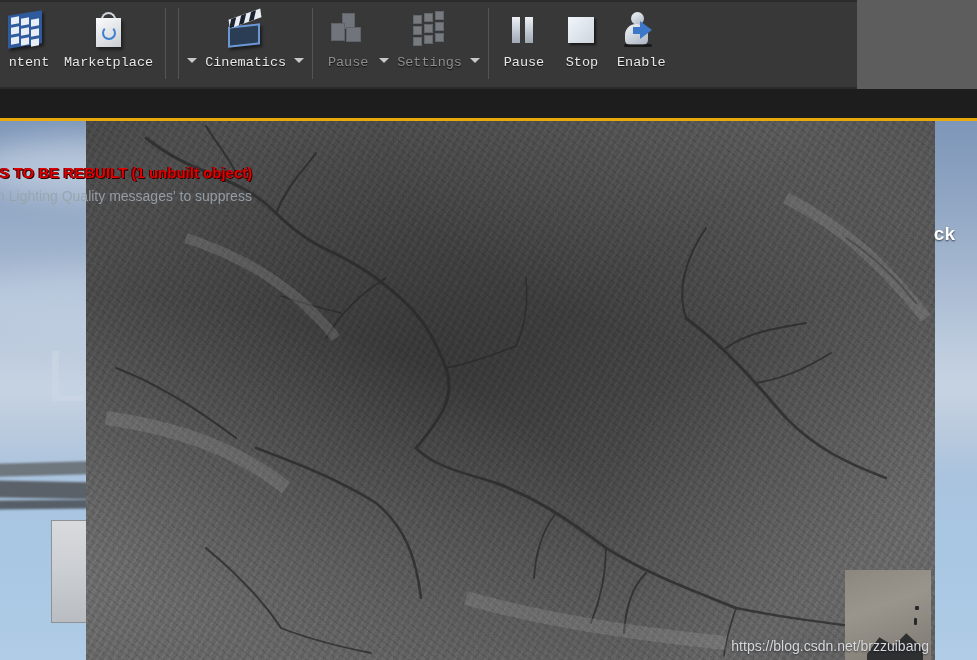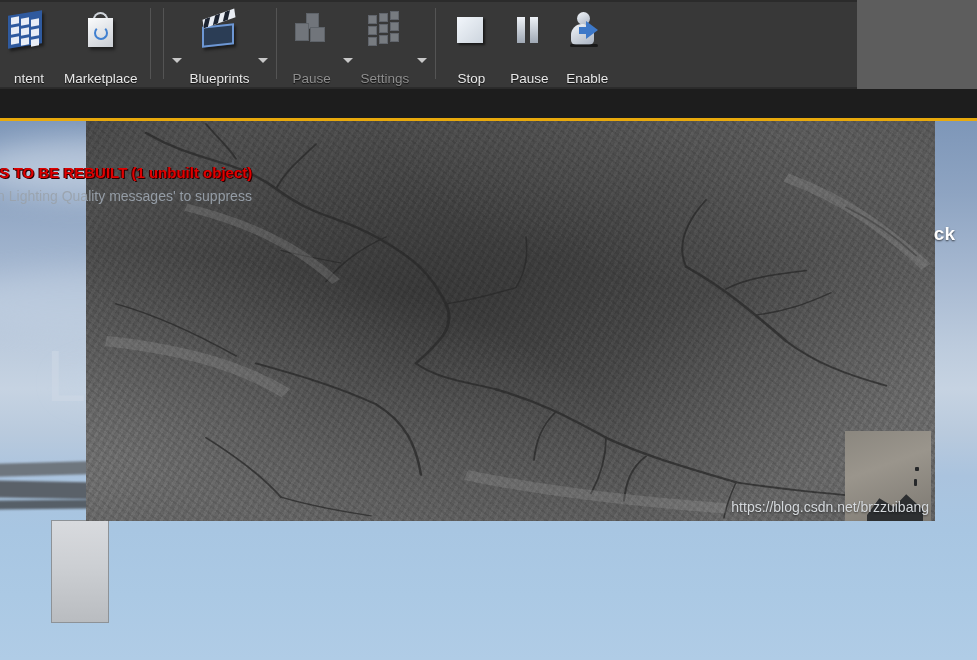--- a/index.html
+++ b/index.html
@@ -49,21 +49,21 @@
 
   
   .warn-wrap { position:absolute; left:-118px; top:46px; z-index:5; }
   .warn-line1 { font-size:15px; font-weight:bold; color:#e00000;
     text-shadow:1px 1px 0 #2b0000, -1px 0 0 #3b0000; white-space:nowrap; }
   .warn-line2 { font-size:14px; color:#9aa3ad; margin-top:7px;
     white-space:nowrap; opacity:.92; }
 
   
   .heightmap {
-    position:absolute; left:86px; top:118px; width:849px; height:403px;
+    position:absolute; left:86px; top:118px; width:849px; height:542px;
     z-index:4; overflow:hidden;
     background:#4a4a4a;
   }
   .hm-layer { position:absolute; inset:-40%; }
   .hm-base {
     background:
       radial-gradient(ellipse 58% 46% at 18% 72%, rgba(150,150,150,.55), transparent 70%),
       radial-gradient(ellipse 40% 34% at 70% 22%, rgba(112,112,112,.45), transparent 72%),
       radial-gradient(ellipse 46% 40% at 88% 64%, rgba(128,128,128,.40), transparent 70%),
       radial-gradient(ellipse 54% 50% at 44% 46%, rgba(40,40,40,.55), transparent 72%),
@@ -109,22 +109,22 @@
     display:flex; align-items:stretch; }
   .tb-inner { display:flex; align-items:flex-start; height:100%; }
 
   .tb-group { display:flex; align-items:stretch; height:100%; }
   .tb-sep { width:1px; background:#545454; margin:6px 6px 8px 6px; align-self:stretch; }
 
   .tb-item { position:relative; display:flex; flex-direction:column;
     align-items:center; justify-content:flex-start;
     padding:7px 6px 0 6px; min-width:58px; height:100%; cursor:default; }
   .tb-icon { width:46px; height:42px; position:relative; }
-  .tb-label { margin-top:20px; font-size:13.5px; color:#e8e8e8;
-    text-shadow:0 1px 1px rgba(0,0,0,.75); white-space:nowrap; }
+  .tb-label { margin-top:4px; font-size:13.5px; color:#e8e8e8;
+    text-shadow:0 1px 1px rgba(0,0,0,.75); white-space:nowrap;font-family:Liberation Mono, monospace; }
   .tb-item.disabled .tb-label { color:#8e8e8e; }
   .tb-item.disabled .tb-icon { opacity:.45; }
 
   .tb-arrow { width:14px; display:flex; align-items:center; justify-content:center;
     padding-top:32px; }
   .tb-arrow i { display:block; width:0;height:0;
     border-left:5px solid transparent; border-right:5px solid transparent;
     border-top:5px solid #c8c8c8; }
 
   
@@ -348,21 +348,21 @@
           <div class="tb-icon">
             <div class="ic ic-cin">
               <div class="body"></div>
               <div class="top">
                 <i style="left:1px;"></i>
                   <i style="left:11px;"></i>
                   <i style="left:21px;"></i>
               </div>
             </div>
           </div>
-          <div class="tb-label">Blueprints</div>
+          <div class="tb-label">Cinematics</div>
         </div>
         <div class="tb-arrow">
             <i></i>
           </div>
       </div>
 
       <div class="tb-sep"></div>
 
       <div class="tb-group">
         <div class="tb-item disabled">
@@ -398,35 +398,35 @@
         <div class="tb-arrow">
             <i></i>
           </div>
       </div>
 
       <div class="tb-sep"></div>
 
       <div class="tb-group">
         <div class="tb-item">
           <div class="tb-icon">
+            <div class="ic ic-pause">
+              <div class="bar" style="left:11px;"></div>
+              <div class="bar" style="left:24px;"></div>
+            </div>
+          </div>
+          <div class="tb-label">Pause</div>
+        </div>
+
+        <div class="tb-item">
+          <div class="tb-icon">
             <div class="ic ic-stop">
                 <div class="sq"></div>
               </div>
           </div>
           <div class="tb-label">Stop</div>
-        </div>
-
-        <div class="tb-item">
-          <div class="tb-icon">
-            <div class="ic ic-pause">
-              <div class="bar" style="left:11px;"></div>
-              <div class="bar" style="left:24px;"></div>
-            </div>
-          </div>
-          <div class="tb-label">Pause</div>
         </div>
 
         <div class="tb-item">
           <div class="tb-icon">
             <div class="ic ic-eject">
               <div class="head"></div>
               <div class="body2"></div>
               <div class="astem"></div>
               <div class="arrow"></div>
               <div class="shadow"></div>

